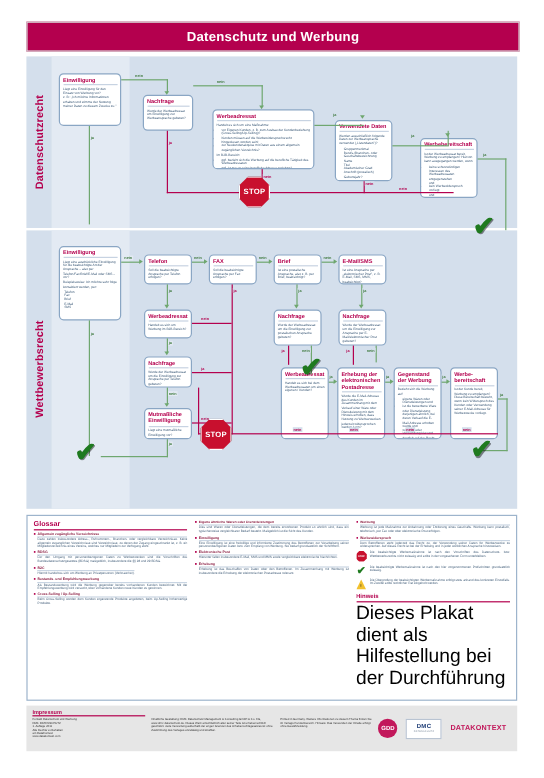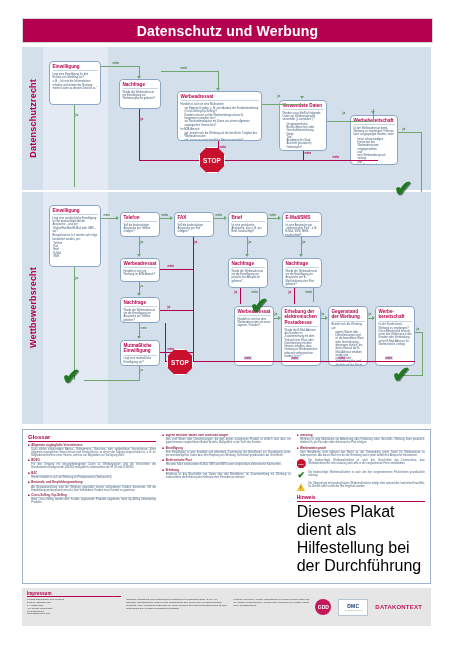--- a/index.html
+++ b/index.html
@@ -2,21 +2,21 @@
 <html><head>
 <meta charset="utf-8">
 <style>
   html,body{margin:0;padding:0;background:#ffffff;}
   body{width:453px;height:648px;overflow:hidden;font-family:"Liberation Sans",sans-serif;}
   .poster{position:relative;width:453px;height:648px;background:#ffffff;}
 
   
   .title-bar{position:absolute;left:22px;top:18px;width:409px;height:23px;
     background:#b4004e;border:1px solid #d7d7d7;display:flex;align-items:center;justify-content:center;}
-  .title-bar .t{color:#ffffff;font-size:14px;font-weight:bold;letter-spacing:.2px;}
+  .title-bar .t{color:#ffffff;font-size:11px;font-weight:bold;letter-spacing:.2px;}
 
   
   .panel{position:absolute;background:#d4dfec;}
   #panel-ds{left:22px;top:47px;width:409px;height:143px;}
   #panel-wb{left:22px;top:192px;width:409px;height:232px;}
 
   .side-label{position:absolute;left:0px;top:0px;width:21px;height:100%;display:flex;align-items:center;justify-content:center;}
   .side-label span{writing-mode:vertical-rl;transform:rotate(180deg);color:#b4004e;
     font-size:9px;font-weight:bold;letter-spacing:.2px;white-space:nowrap;}
 

